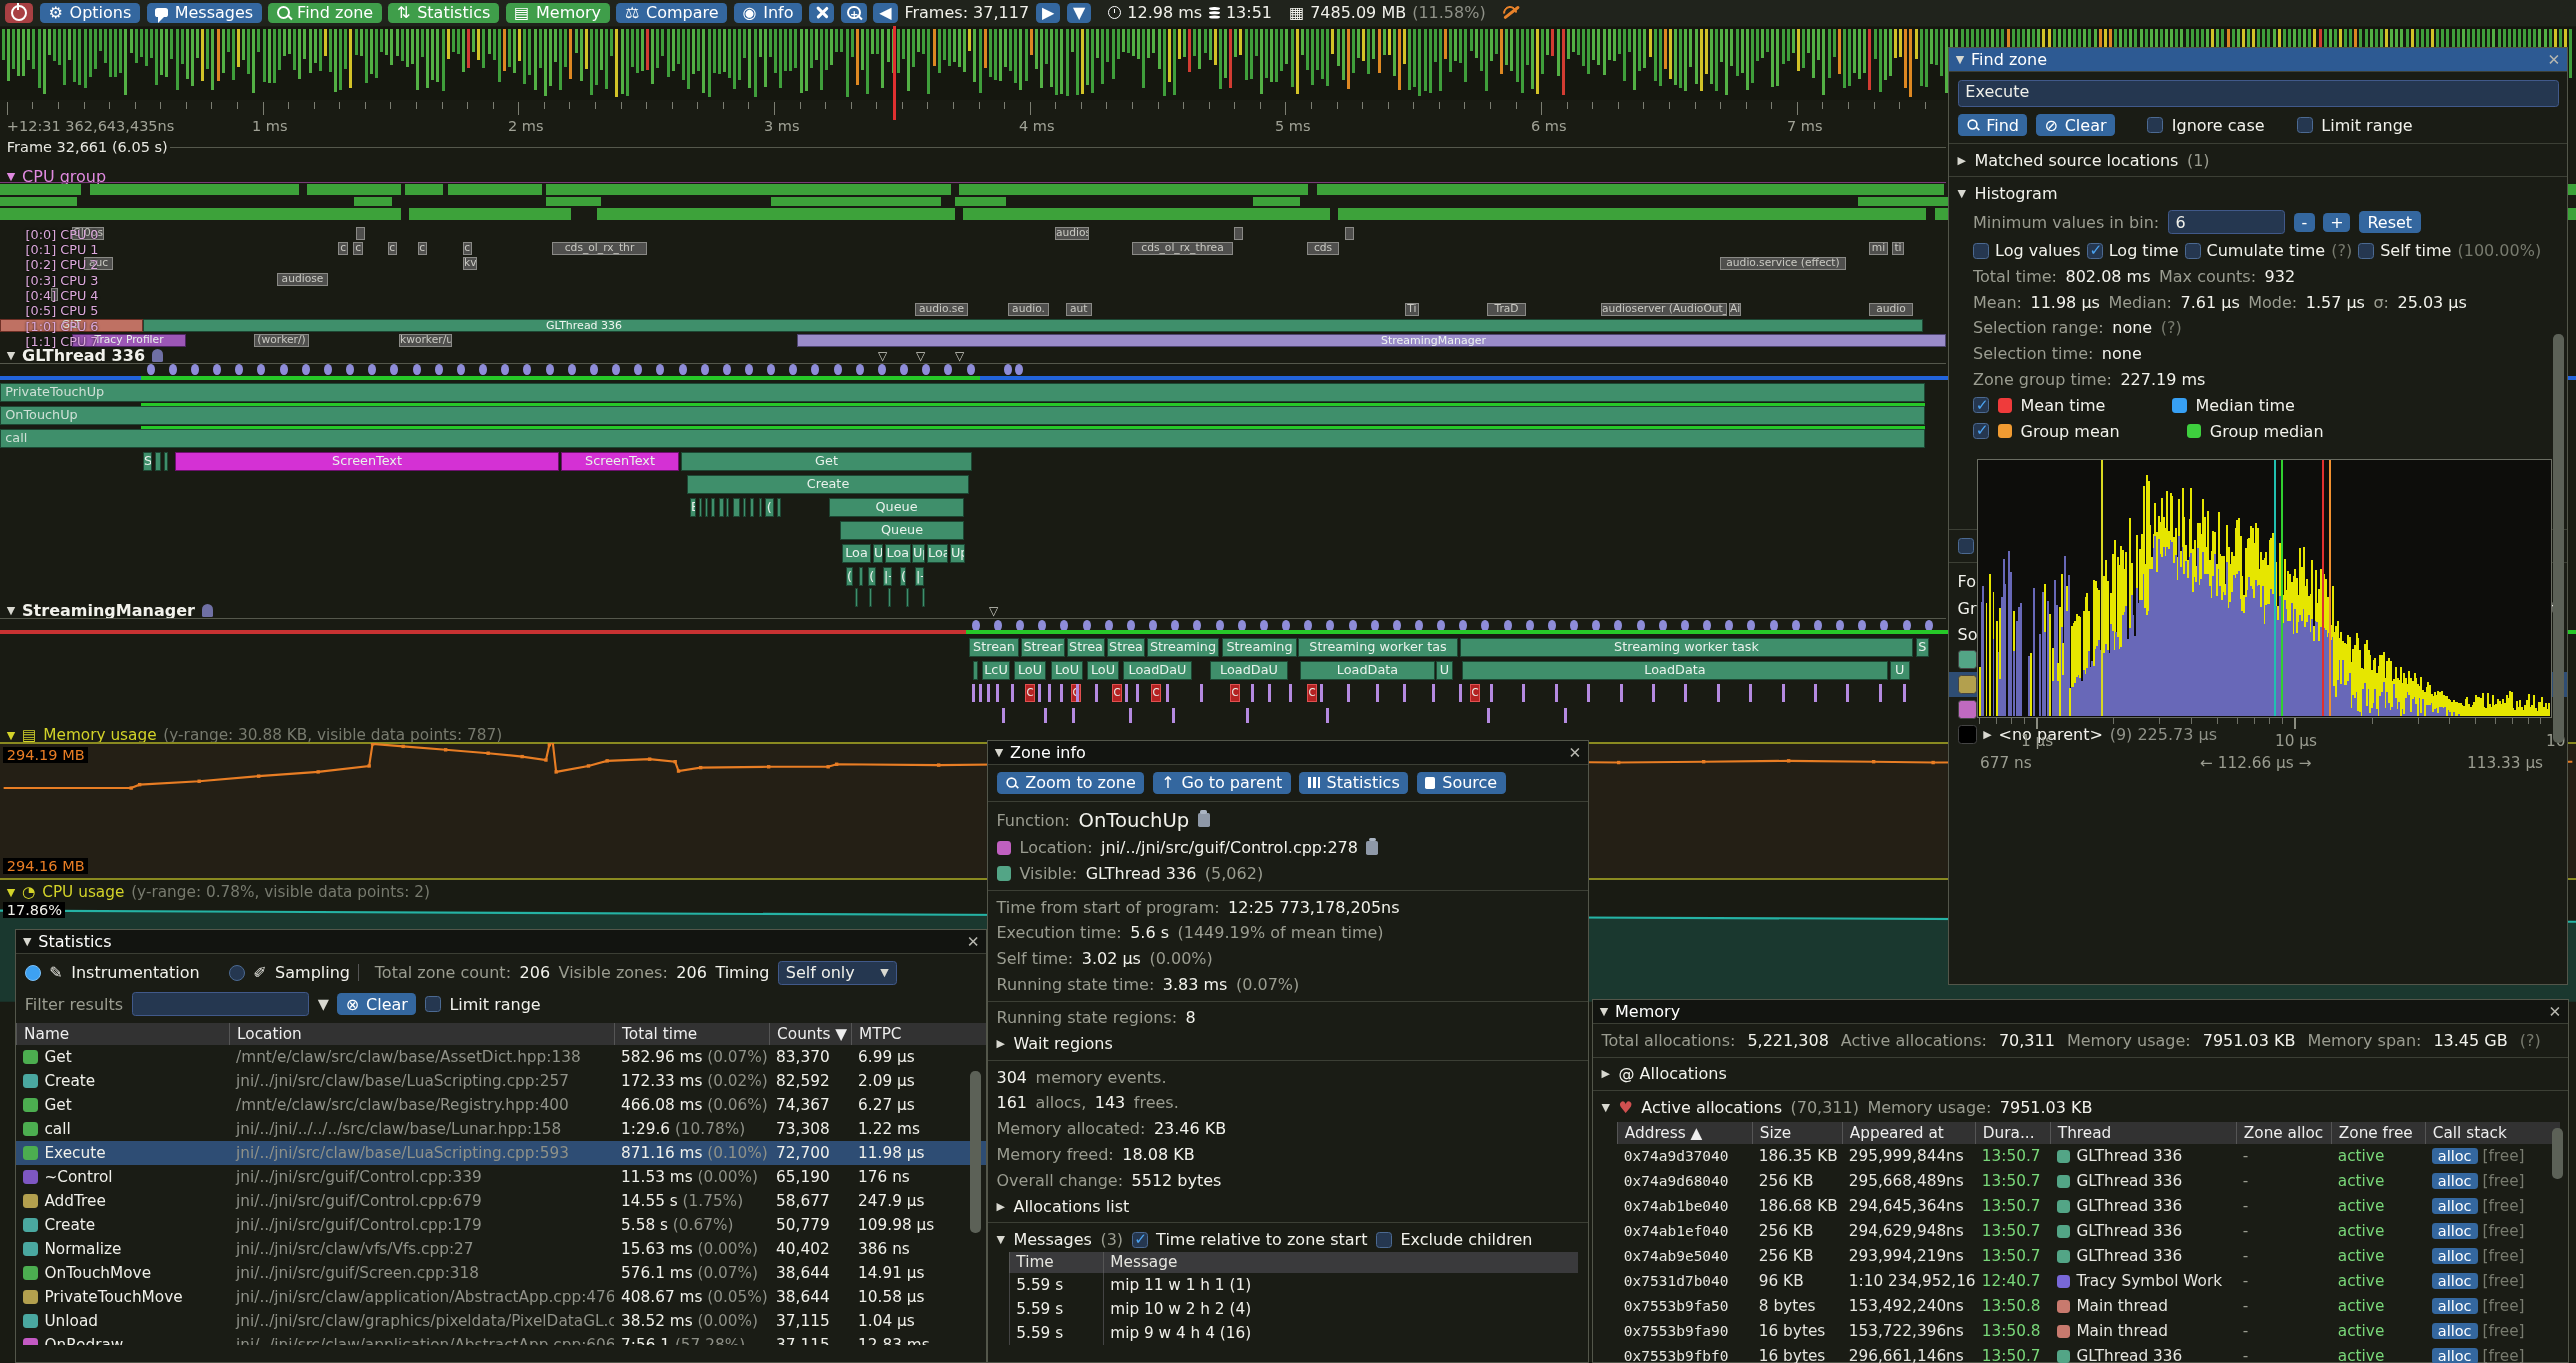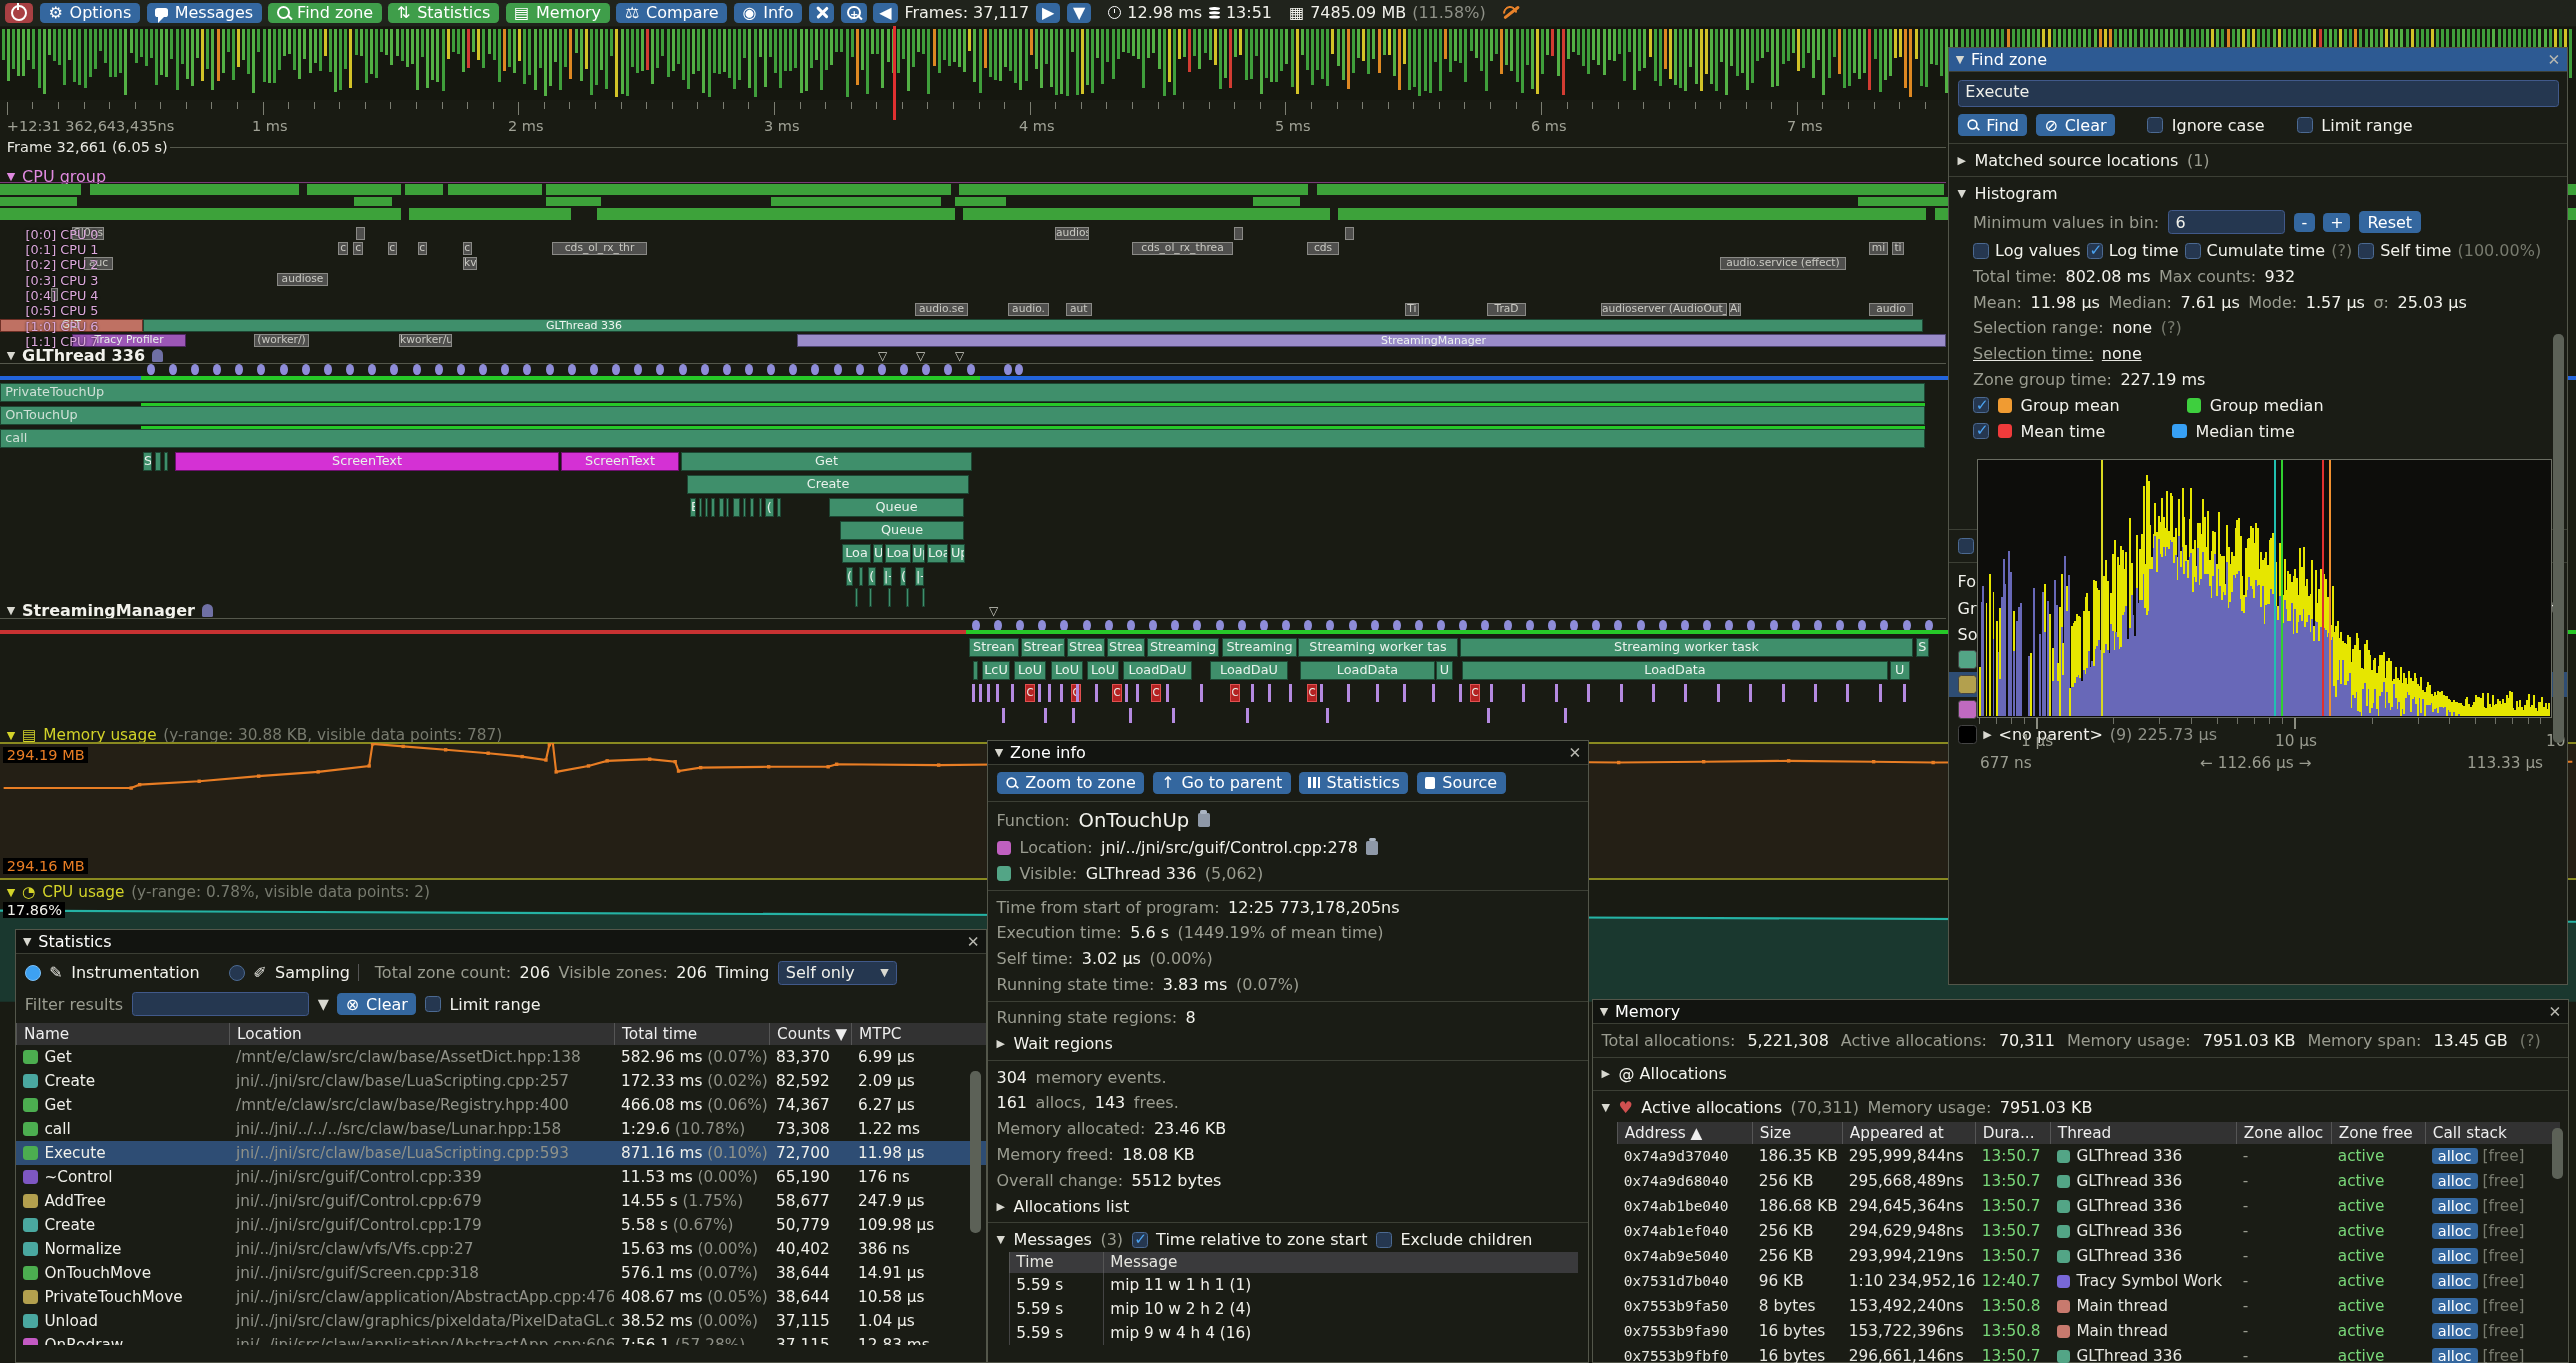--- a/index.html
+++ b/index.html
@@ -1649,45 +1649,45 @@
       <span class="glabel">Mode:</span>
         <span class="white">1.57 µs</span>
       <span class="glabel">σ:</span>
         <span class="white">25.03 µs</span>
     </div>
     <div class="prow" style="padding-left:24px;">
         <span class="glabel">Selection range:</span>
         <span class="white">none</span>
         <span class="gdim">(?)</span>
       </div>
-    <div class="prow" style="padding-left:24px;text-decoration:underline;">
+    <div class="prow" style="padding-left:24px;">
         <span class="glabel">Selection time:</span>
         <span class="white">none</span>
       </div>
     <div class="prow" style="padding-left:24px;">
         <span class="glabel">Zone group time:</span>
         <span class="white">227.19 ms</span>
+      </div>
+    <div class="prow" id="fz-legend1" style="padding-left:24px;">
+        <span class="cb on"></span>
+        <span class="sw" style="background: rgb(239, 59, 59);"></span>
+        <span class="white">Mean time</span>
+        <span style="width: 25.6px; display: inline-block;"></span>
+        <span style="width: 16px; display: inline-block;"></span>
+        <span class="sw" style="background: rgb(55, 160, 244);"></span>
+        <span class="white">Median time</span>
       </div>
     <div class="prow" id="fz-legend2" style="padding-left:24px;">
         <span class="cb on"></span>
         <span class="sw" style="background: rgb(240, 155, 50);"></span>
         <span class="white">Group mean</span>
         <span style="width: 25.6px; display: inline-block;"></span>
         <span style="width: 16px; display: inline-block;"></span>
         <span class="sw" style="background: rgb(62, 207, 62);"></span>
         <span class="white">Group median</span>
-      </div>
-    <div class="prow" id="fz-legend1" style="padding-left:24px;">
-        <span class="cb on"></span>
-        <span class="sw" style="background: rgb(239, 59, 59);"></span>
-        <span class="white">Mean time</span>
-        <span style="width: 25.6px; display: inline-block;"></span>
-        <span style="width: 16px; display: inline-block;"></span>
-        <span class="sw" style="background: rgb(55, 160, 244);"></span>
-        <span class="white">Median time</span>
       </div>
     <div id="fz-plot" style="left:28px;top:411px;width:573px;height:257px;">
         <div style="position: absolute; left: 0.9px; bottom: 0.9px; width: 1.7px; height: 49px; background: rgb(230, 230, 0);"></div>
         <div style="position: absolute; left: 2.6px; bottom: 0.9px; width: 1.7px; height: 114px; background: rgb(104, 104, 184);"></div>
         <div style="position: absolute; left: 4.3px; bottom: 0.9px; width: 1.7px; height: 130px; background: rgb(104, 104, 184);"></div>
         <div style="position: absolute; left: 7.7px; bottom: 0.9px; width: 1.7px; height: 113px; background: rgb(230, 230, 0);"></div>
         <div style="position: absolute; left: 11px; bottom: 0.9px; width: 1.7px; height: 142px; background: rgb(230, 230, 0);"></div>
         <div style="position: absolute; left: 14.5px; bottom: 0.9px; width: 1.7px; height: 124px; background: rgb(230, 230, 0);"></div>
         <div style="position: absolute; left: 14.5px; bottom: 0.9px; width: 1.7px; height: 77px; background: rgb(104, 104, 184);"></div>
         <div style="position: absolute; left: 18px; bottom: 0.9px; width: 1.7px; height: 95px; background: rgb(230, 230, 0);"></div>

